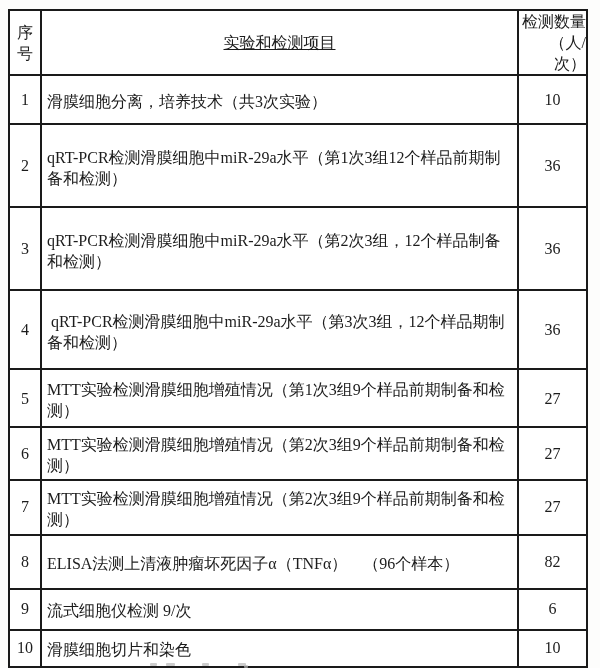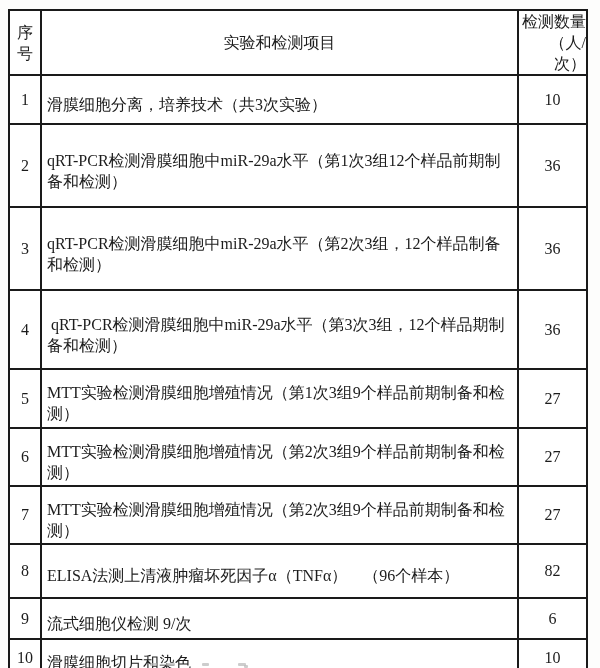--- a/index.html
+++ b/index.html
@@ -27,24 +27,24 @@
   }
   table.doc-table td, table.doc-table th {
     border: 2px solid #1a1a1a;
     font-weight: normal;
     font-size: 16px;
     line-height: 1.32;
     vertical-align: middle;
     overflow: hidden;
   }
   th.h-no     { text-align: center; }
-  th.h-item   { text-align: center; }
+  th.h-item   { text-align: center; text-decoration: underline; }
   th.h-qty    { text-align: right; white-space: pre-line; }
   td.c-no     { text-align: center; }
-  td.c-item   { text-align: left; padding: 12px 6px 2px 5px; white-space: pre-wrap; }
+  td.c-item   { text-align: left; padding: 6px 6px 2px 5px; white-space: pre-wrap; }
   td.c-qty    { text-align: center; }
 
   
   tr.hdr { height: 61px; margin-top: 28px; }
   tr.r0  { height: 49px; }
   tr.r1  { height: 83px; }
   tr.r2  { height: 83px; }
   tr.r3  { height: 79px; }
   tr.r4  { height: 58px; }
   tr.r5  { height: 51px; }

